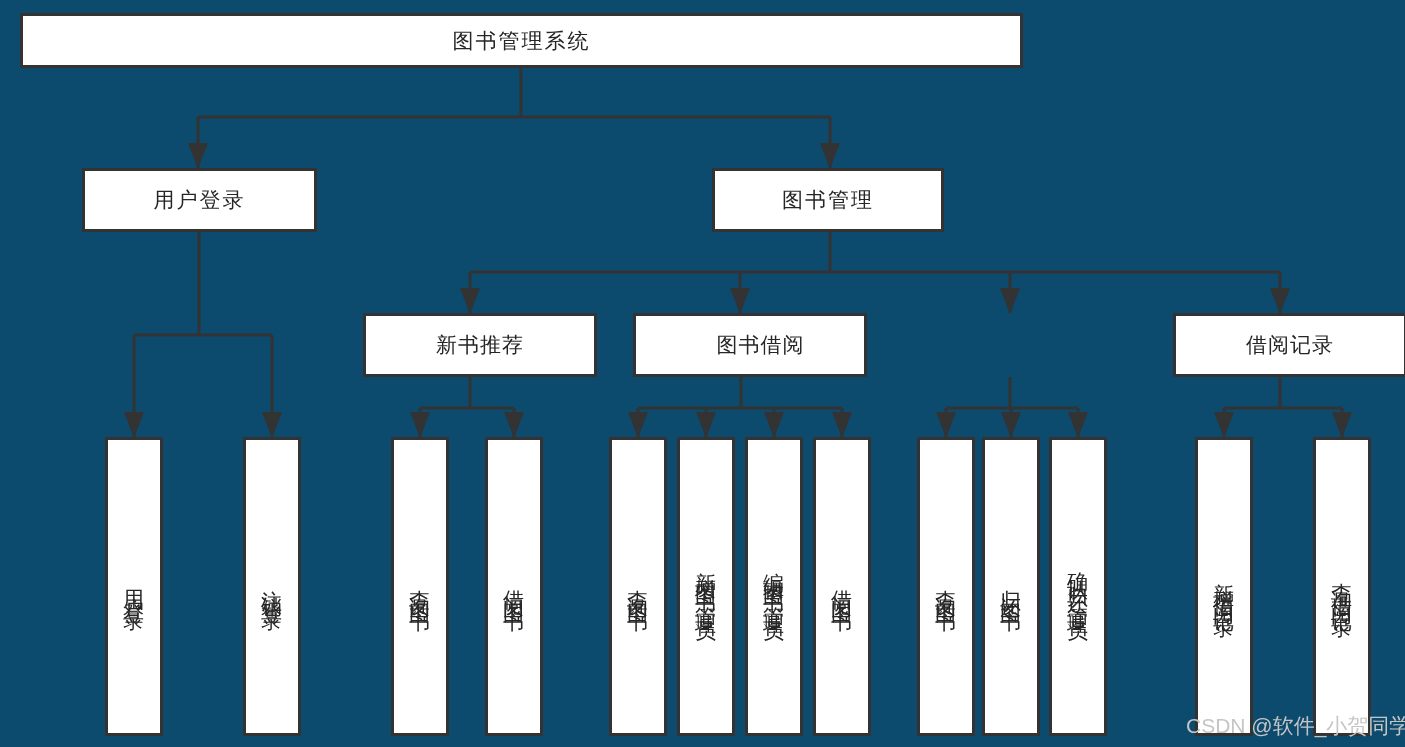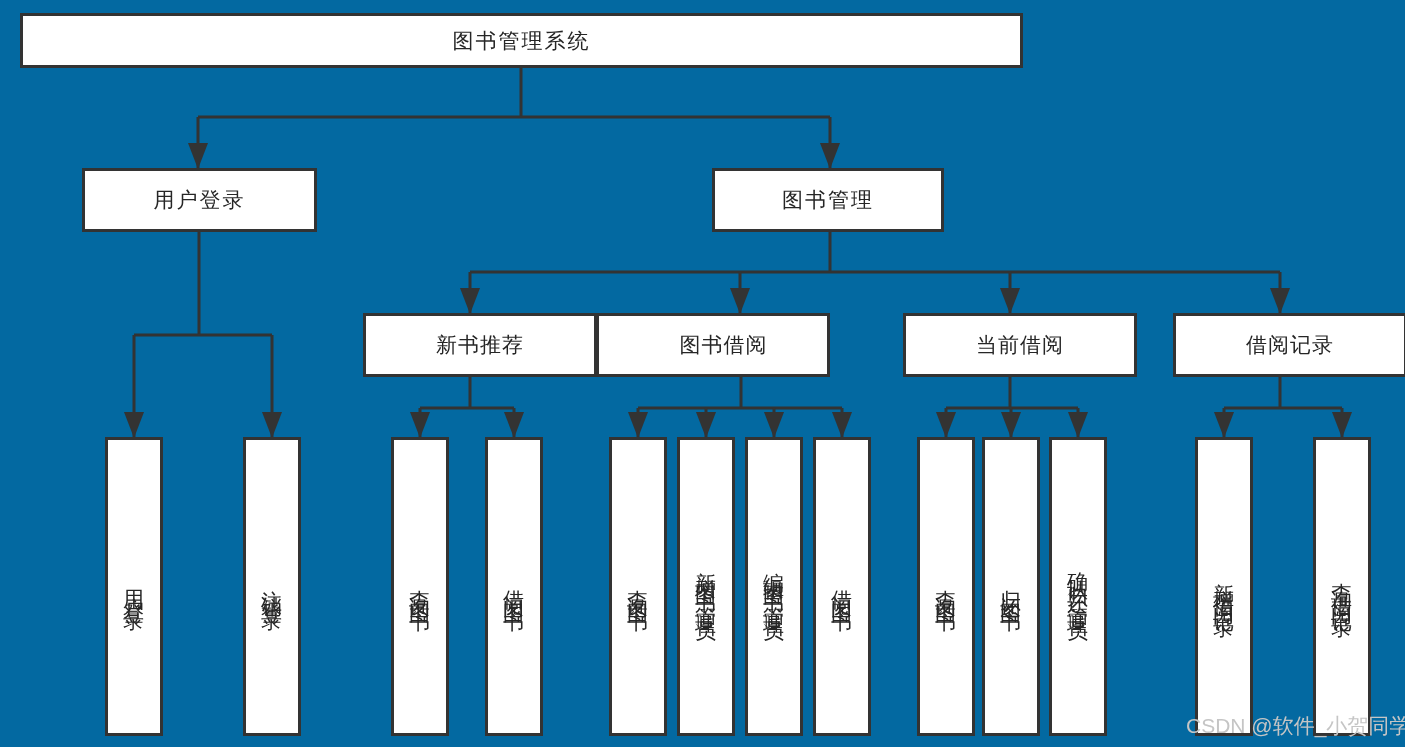--- a/index.html
+++ b/index.html
@@ -4,21 +4,21 @@
 <style>
   html, body {
     margin: 0;
     padding: 0;
     background: #ffffff;
   }
   .canvas {
     position: relative;
     width: 1405px;
     height: 747px;
-    background: #0369a1;
+    background: #0c4a6e;
     font-family: "Liberation Sans", sans-serif;
     overflow: hidden;
   }
   .connectors {
     position: absolute;
     left: 0;
     top: 0;
     pointer-events: none;
   }
   .box {
@@ -45,21 +45,21 @@
     color: #262626;
     white-space: nowrap;
     line-height: 1;
   }
   .root-box   { left: 20px;  top: 13px;  width: 1003px; height: 55px; }
   .lvl2-a     { left: 82px;  top: 168px; width: 235px;  height: 64px; }
   .lvl2-b     { left: 712px; top: 168px; width: 232px;  height: 64px; }
   .lvl3       { top: 313px;  width: 234px; height: 64px; }
   .lvl3-a span, .lvl3-b span, .lvl3-c span, .lvl3-d span { letter-spacing: 1px; }
   .lvl3-a     { left: 363px; }
-  .lvl3-b     { left: 596px; padding-left: 21px; }
+  .lvl3-b     { left: 633px; padding-left: 21px; }
   .lvl3-c     { left: 903px; }
   .lvl3-d     { left: 1173px; }
   .vbox       { top: 437px;  width: 58px;  height: 299px; }
   .leaf-1  { left: 105px; }
   .leaf-2  { left: 243px; }
   .leaf-3  { left: 391px; }
   .leaf-4  { left: 485px; }
   .leaf-5  { left: 609px; }
   .leaf-6  { left: 677px; }
   .leaf-7  { left: 745px; }
@@ -144,23 +144,20 @@
   <div class="box hbox lvl2-b">
     <span>图书管理</span>
   </div>
 
   <div class="box hbox lvl3 lvl3-a">
     <span>新书推荐</span>
   </div>
   <div class="box hbox lvl3 lvl3-b">
     <span>图书借阅</span>
   </div>
-  <div class="box hbox lvl3 lvl3-c">
-    <span>当前借阅</span>
-  </div>
   <div class="box hbox lvl3 lvl3-d">
     <span>借阅记录</span>
   </div>
 
   <div class="box vbox leaf-1">
     <span>用户登录</span>
   </div>
   <div class="box vbox leaf-2">
     <span>注销登录</span>
   </div>

